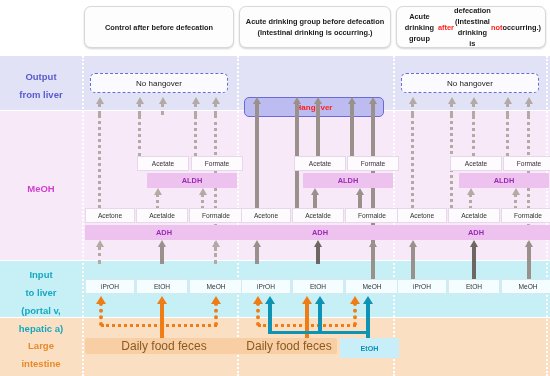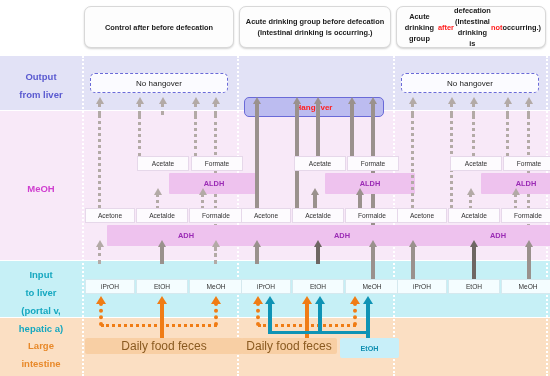--- a/index.html
+++ b/index.html
@@ -37,22 +37,22 @@
   
   .bx{position:absolute;box-sizing:border-box;display:flex;
       align-items:center;justify-content:center;text-align:center;
       font-size:7px;}
   .bx-out{height:20px;border-radius:5px;font-size:8px;}
   .nohang{background:#fbfbff;border:1.4px dashed #6a6ad8;color:#1a1a1a;}
   .hang{background:#bcbcf0;border:1.4px solid #6a6ad8;color:#ff2020;
         font-weight:bold;margin-top:24px;}
   .metab{height:15px;background:#fdfbfe;border:.8px solid #e6d8ea;
          color:#333;font-size:6.6px;}
-  .enz{height:21px;background:#eec2ee;color:#9b2bb5;
-       font-size:7.4px;font-weight:bold;border-radius:1px;margin-left:22px;}
+  .enz{height:15px;background:#eec2ee;color:#9b2bb5;
+       font-size:7.4px;font-weight:bold;border-radius:1px;}
   .alc{height:15px;background:#f4fdff;border:.8px solid #d5e9ef;
        color:#333;font-size:6.6px;}
   .feces{height:16px;background:#f8cfa4;color:#8a5a20;font-size:12px;
          border-radius:2px;}
   .etohsrc{height:20px;background:#c8eff9;color:#0f8fb0;font-size:7.2px;
            border-radius:2px;font-weight:bold;}
 
   
   .ar{position:absolute;width:0;}
   .ar .shaft{position:absolute;left:-1.6px;width:3.2px;top:6px;bottom:0;}

